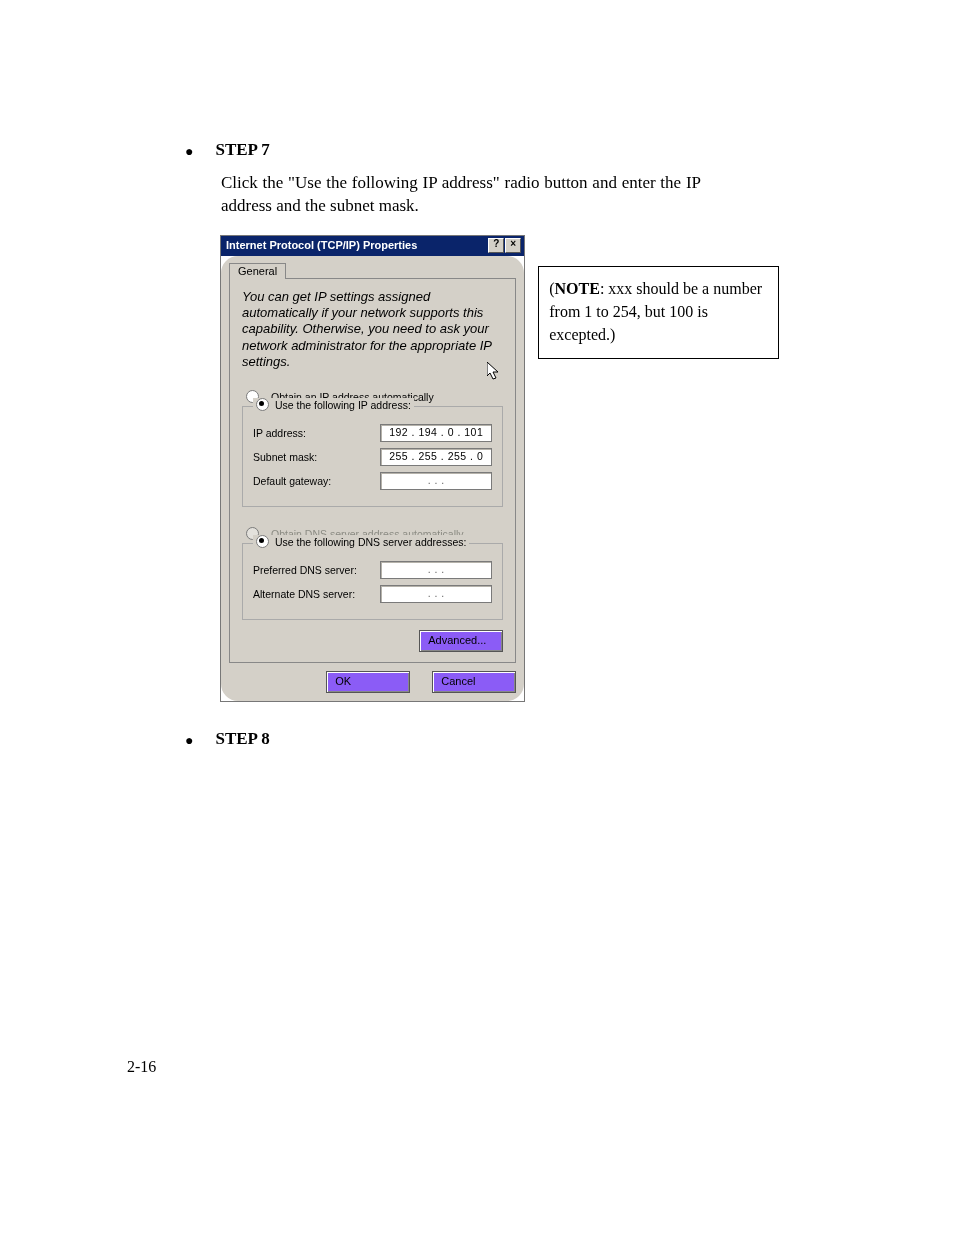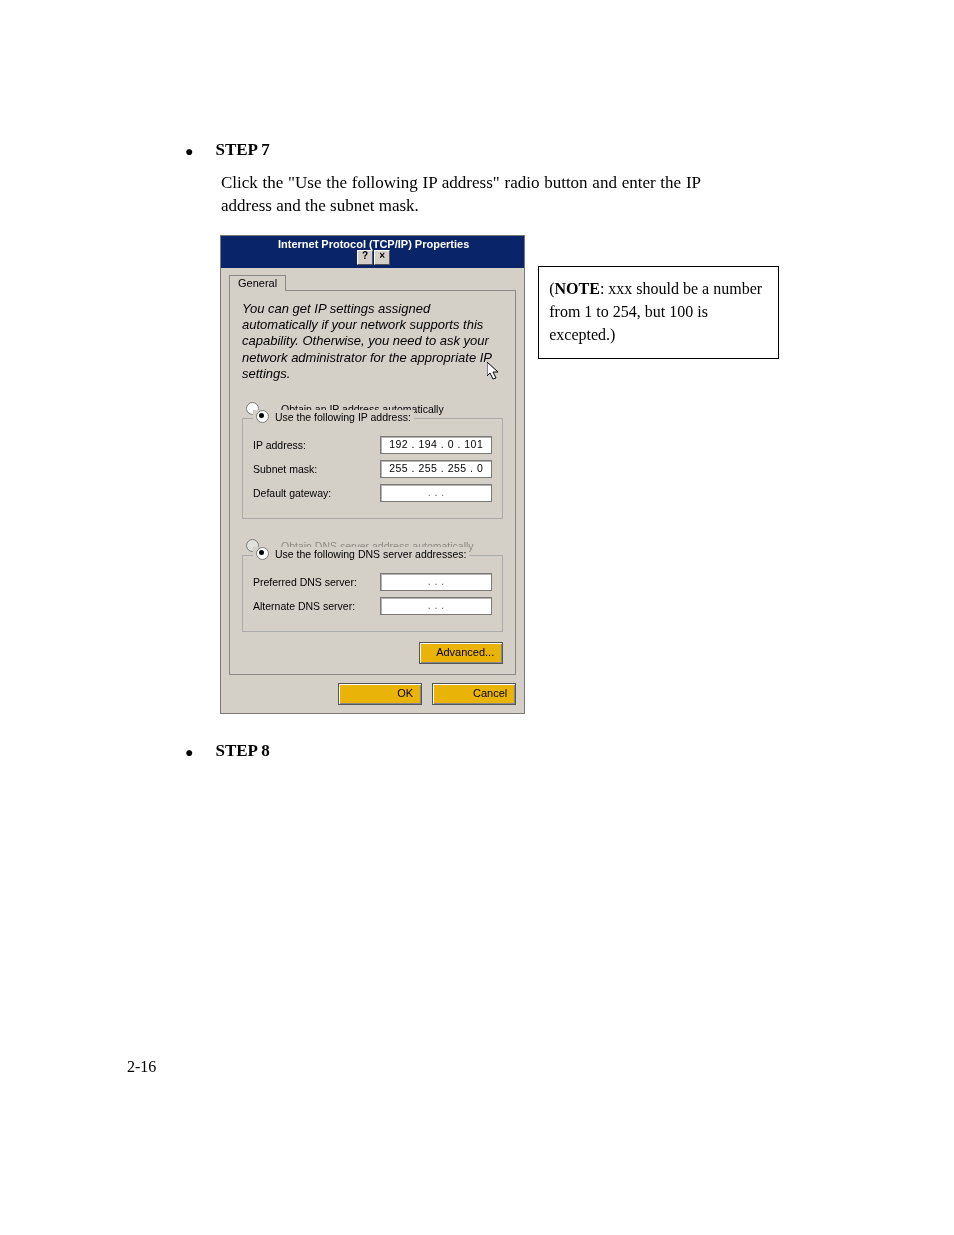--- a/index.html
+++ b/index.html
@@ -60,21 +60,20 @@
   }
   .titlebar {
     background: linear-gradient(#0a246a, #0a246a);
     color: #fff;
     font-weight: bold;
     font-size: 11px;
     padding: 2px 3px 3px 5px;
     display: flex;
     align-items: center;
     justify-content: space-between;
-    flex-direction: column;
   }
   .titlebar-buttons {
     display: flex;
     gap: 1px;
   }
   .titlebar-btn {
     width: 14px;
     height: 13px;
     background: #d4d0c8;
     border: 1px solid #fff;
@@ -83,20 +82,21 @@
     font-size: 10px;
     line-height: 10px;
     text-align: center;
     color: #000;
     font-weight: bold;
     font-family: Arial, sans-serif;
   }
   .dialog-body {
     background: #d4d0c8;
     padding: 6px 8px 8px 8px;
+    border-radius: 17px;
   }
   .tab {
     display: inline-block;
     background: #d4d0c8;
     border: 1px solid #888;
     border-bottom: none;
     padding: 1px 8px 2px 8px;
     font-size: 11px;
     position: relative;
     top: 1px;
@@ -108,21 +108,21 @@
   }
   .desc-text {
     font-size: 13px;
     line-height: 1.25;
     margin-bottom: 14px;
     font-style: italic;
   }
   .radio-row {
     display: flex;
     align-items: center;
-    gap: 22px;
+    gap: 12px;
     margin: 20px 0 3px 4px;
     font-size: 10.5px;
   }
   .radio-outer {
     width: 11px;
     height: 11px;
     border-radius: 50%;
     background: #fff;
     border: 1px solid #7a7a7a;
     position: relative;
@@ -181,32 +181,32 @@
   }
   .ip-input.dots {
     color: #666;
   }
   .disabled-text {
     color: #8b8b83;
   }
   .btn-row {
     display: flex;
     justify-content: flex-end;
-    gap: 10px;
+    gap: 22px;
     margin-top: 8px;
   }
   .win-btn {
     min-width: 66px;
     height: 20px;
-    background: #eab308;
+    background: #8b5cf6;
     border: 1px solid #555;
     box-shadow: inset 1px 1px 0 #fff, inset -1px -1px 0 #888;
     font-family: Tahoma, sans-serif;
     font-size: 11px;
-    text-align: right;
+    text-align: left;
     line-height: 18px;
     padding: 0 8px;
   }
   .advanced-row {
     display: flex;
     justify-content: flex-end;
     margin-top: 6px;
   }
 
   

